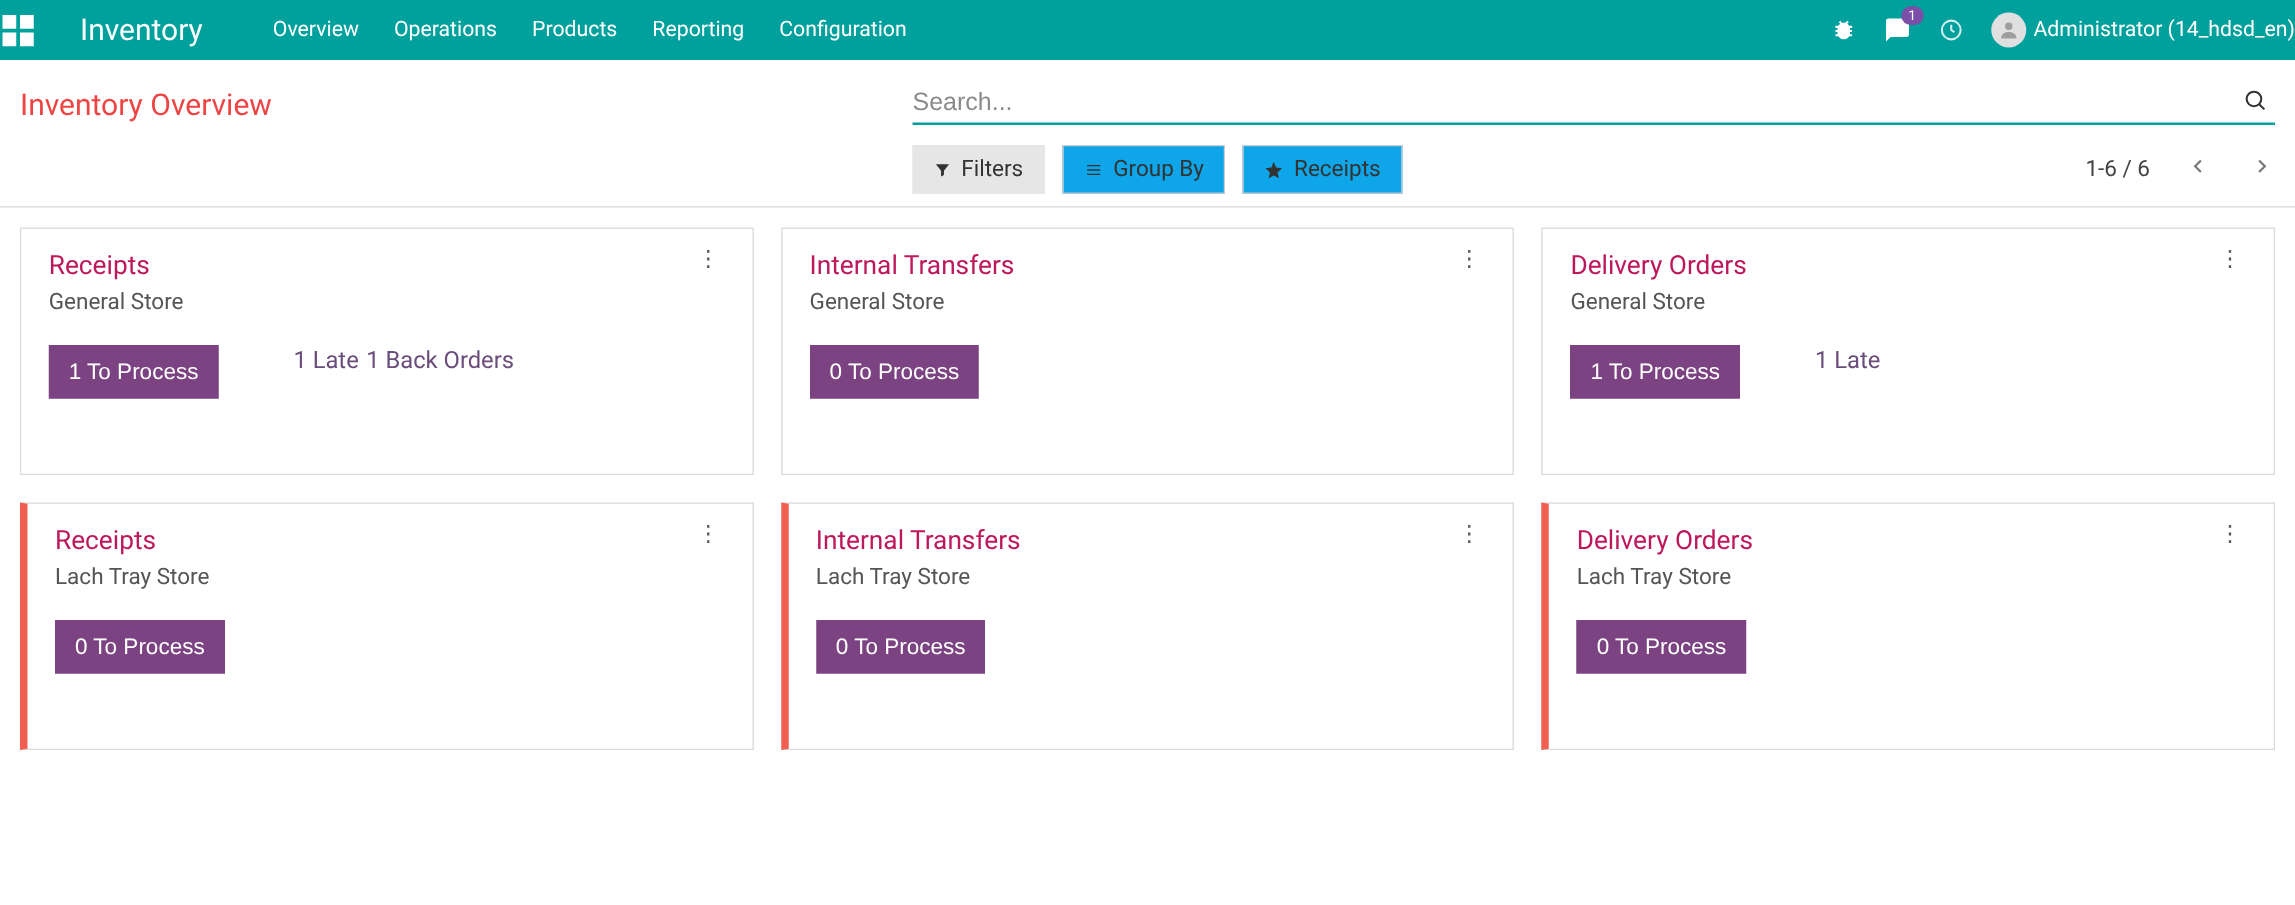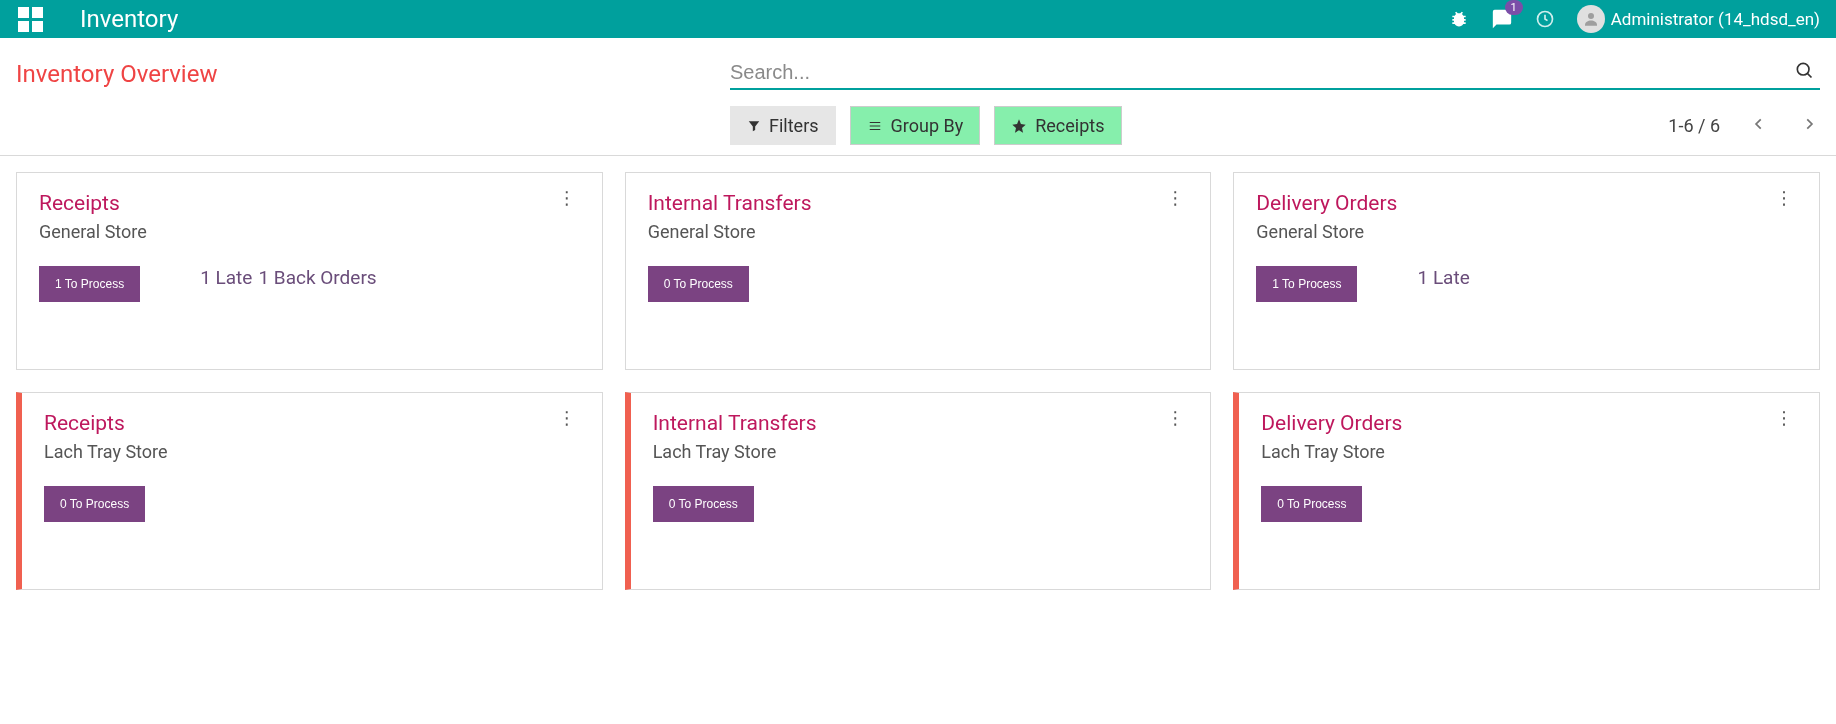--- a/index.html
+++ b/index.html
@@ -1,68 +1,75 @@
 <!DOCTYPE html>
 <html><head>
 <meta charset="utf-8">
 <style>
   * { box-sizing: border-box; margin: 0; padding: 0; }
   body { font-family: -apple-system, BlinkMacSystemFont, "Segoe UI", Roboto, sans-serif; font-size: 16px; color: #333; background: #fff; }
   
-  .topbar { background: #00A09D; color: #fff; height: 38px; display: flex; align-items: center; padding: 0 16px; }
+  .topbar { background: #00A09D; color: #fff; height: 48px; display: flex; align-items: center; padding: 0 0; }
   .apps-icon { width: 28px; height: 28px; display: flex; flex-wrap: wrap; gap: 3px; align-content: center; justify-content: center; margin-right: 36px; cursor: pointer; }
   .apps-icon span { width: 11px; height: 11px; background: #fff; display: block; }
   .app-title { font-size: 24px; font-weight: 400; margin-right: 56px; }
   .nav { display: flex; gap: 28px; }
   .nav-item { color: #fff; cursor: pointer; font-size: 17px; }
   .topbar-right { margin-left: auto; display: flex; align-items: center; gap: 22px; }
   .icon-btn { color: #fff; cursor: pointer; display: flex; align-items: center; position: relative; }
   .badge { position: absolute; top: -8px; right: -10px; background: #7b4ea8; color: #fff; border-radius: 10px; font-size: 11px; padding: 1px 6px; }
   .avatar { width: 28px; height: 28px; border-radius: 50%; background: #e0e0e0; display: inline-flex; align-items: center; justify-content: center; margin-right: 6px; }
   .user { display: flex; align-items: center; cursor: pointer; font-size: 17px; }
   
   .subbar { display: flex; align-items: flex-start; padding: 22px 16px 0 16px; gap: 20px; }
   .page-title { font-size: 24px; color: #ef4444; font-weight: 400; }
   .search-col { margin-left: auto; flex: 1; max-width: 1090px; }
   .search-row { display: flex; align-items: center; border-bottom: 2px solid #00A09D; padding-bottom: 4px; }
   .search-input { flex: 1; border: none; outline: none; font-size: 20px; color: #b91c1c; background: transparent; }
   .search-input::placeholder { color: #8a8a8a; }
   .search-icon { color: #555; cursor: pointer; padding: 0 6px; }
   
   .controls-row { display: flex; align-items: center; margin-top: 16px; gap: 14px; }
-  .filter-btn { display: inline-flex; align-items: center; gap: 8px; padding: 8px 16px; font-size: 18px; cursor: pointer; border: 1px solid #ccc; background: #86efac; }
+  .filter-btn { display: inline-flex; align-items: center; gap: 8px; padding: 8px 16px; font-size: 18px; cursor: pointer; border: 1px solid #ccc; background: #0ea5e9; }
   .filter-btn.active { background: #e6e6e6; border-color: #e6e6e6; }
   .pager { margin-left: auto; display: flex; align-items: center; gap: 28px; font-size: 18px; color: #444; }
   .pager-btn { cursor: pointer; color: #777; padding: 4px; }
   
   .divider { border: none; border-top: 1px solid #d9d9d9; margin-top: 10px; }
   
   .kanban { display: grid; grid-template-columns: repeat(3, 1fr); gap: 22px; padding: 16px; }
   .card { border: 1px solid #d9d9d9; padding: 18px 22px; min-height: 198px; position: relative; }
   .card.hot { border-left: 6px solid #f06050; }
   .card-top { display: flex; justify-content: space-between; align-items: flex-start; }
   .card-title { font-size: 21px; color: #be185d; cursor: pointer; }
   .card-sub { font-size: 18px; color: #555; margin-top: 6px; }
   .dots { cursor: pointer; color: #555; font-size: 18px; line-height: 10px; padding: 2px 4px; letter-spacing: 0; }
   .card-body { display: flex; align-items: flex-start; gap: 60px; margin-top: 24px; }
-  .process-btn { background: #7b4382; color: #fff; border: none; padding: 11px 16px; font-size: 12px; cursor: pointer; }
+  .process-btn { background: #7b4382; color: #fff; border: none; padding: 11px 16px; font-size: 18px; cursor: pointer; }
   .status-list { display: flex; flex-direction: row; gap: 6px; }
   .status-item { font-size: 19px; color: #6a4d7a; cursor: pointer; }
 </style>
 </head>
 <body>
 
 <div class="topbar">
   <div class="apps-icon">
     <span></span>
       <span></span>
       <span></span>
       <span></span>
   </div>
   <div class="app-title">Inventory</div>
+  <div class="nav">
+    <span class="nav-item">Overview</span>
+    <span class="nav-item">Operations</span>
+    <span class="nav-item">Products</span>
+    <span class="nav-item">Reporting</span>
+    <span class="nav-item">Configuration</span>
+  </div>
   <div class="topbar-right">
     <div class="icon-btn">
       <svg width="20" height="20" viewBox="0 0 24 24" fill="#fff">
           <path d="M20 8h-2.81a6 6 0 0 0-1.82-1.96l1.45-1.45-1.41-1.41-1.94 1.94A6 6 0 0 0 12 5c-.49 0-.97.06-1.43.17L8.62 3.22 7.21 4.63l1.45 1.45A6 6 0 0 0 6.81 8H4v2h2.09a6 6 0 0 0-.09 1v1H4v2h2v1c0 .34.03.67.09 1H4v2h2.81a6 6 0 0 0 10.38 0H20v-2h-2.09c.06-.33.09-.66.09-1v-1h2v-2h-2v-1c0-.34-.03-.67-.09-1H20V8z"></path>
         </svg>
     </div>
     <div class="icon-btn">
       <svg width="22" height="22" viewBox="0 0 24 24" fill="#fff">
           <path d="M20 2H4a2 2 0 0 0-2 2v18l4-4h14a2 2 0 0 0 2-2V4a2 2 0 0 0-2-2z"></path>
         </svg>

